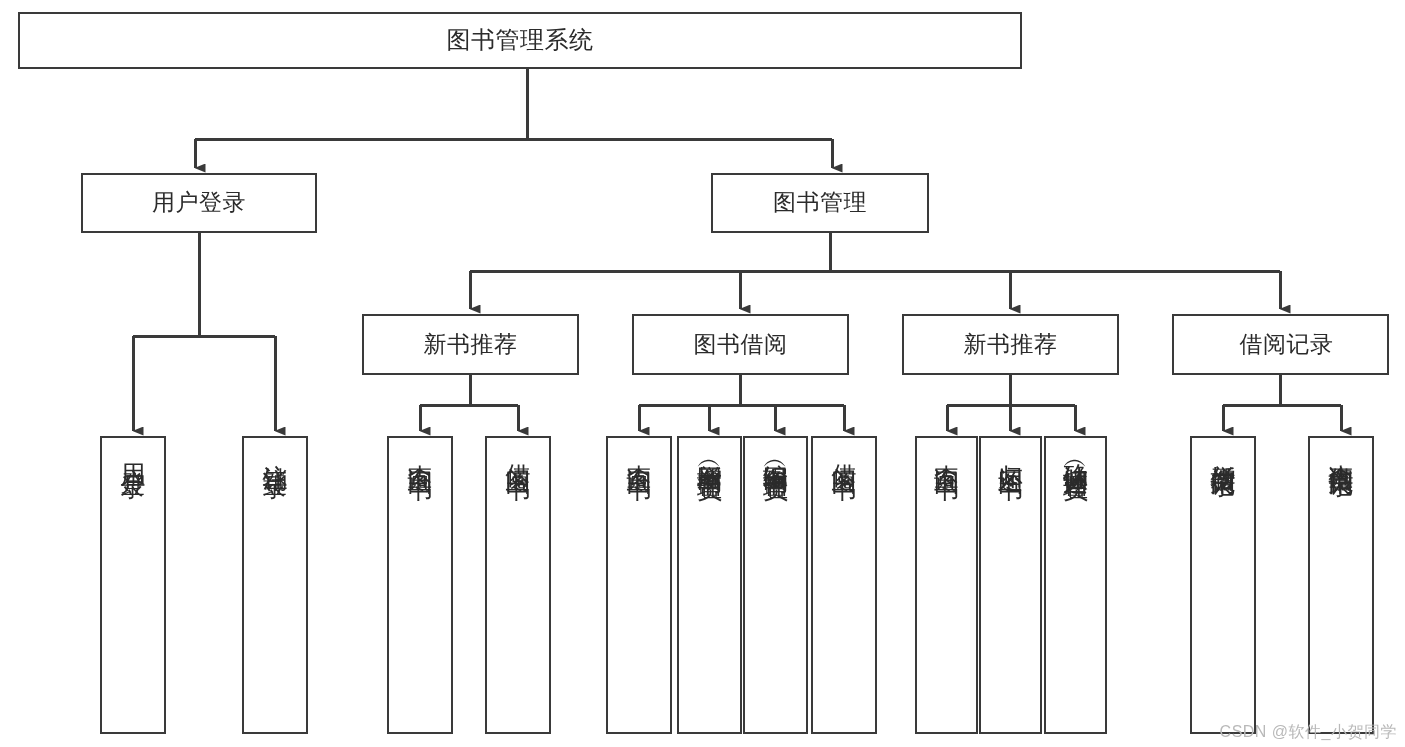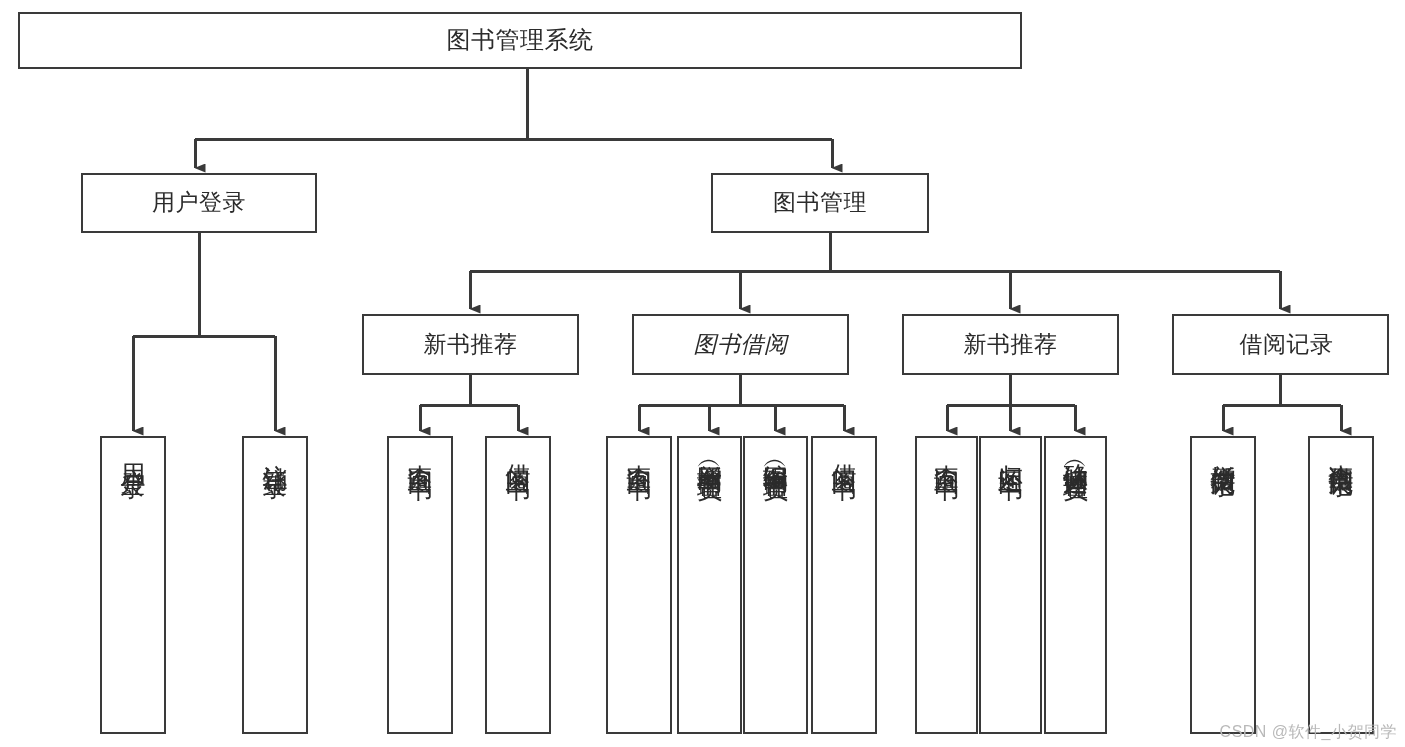--- a/index.html
+++ b/index.html
@@ -66,21 +66,21 @@
   
   .node.lvl3 {
     top: 314px;
     height: 61px;
     width: 217px;
   }
   .node.lvl3 .node-label {
     font-size: 23px;
   }
   .node.lvl3.n-new-book  { left: 362px;  }
-  .node.lvl3.n-borrow    { left: 632px; font-style: italic;  }
+  .node.lvl3.n-borrow    { left: 632px;  }
   .node.lvl3.n-current   { left: 902px;  }
   .node.lvl3.n-record    { left: 1172px; padding-left: 12px; }
   
   .node.leaf {
     top: 436px;
     height: 298px;
     width: 66px;
     align-items: flex-start;
     justify-content: center;
     padding-top: 6px;

